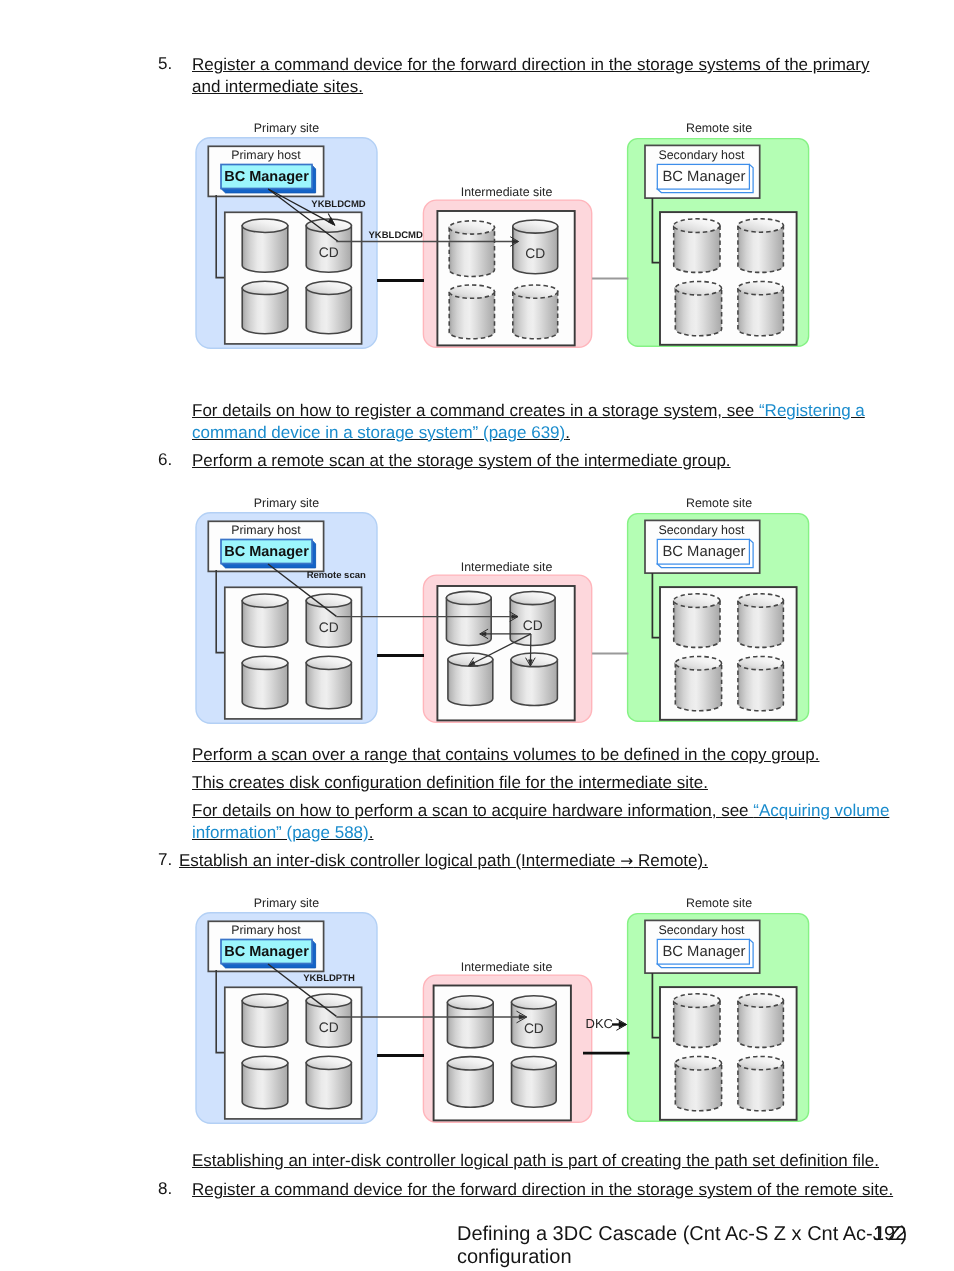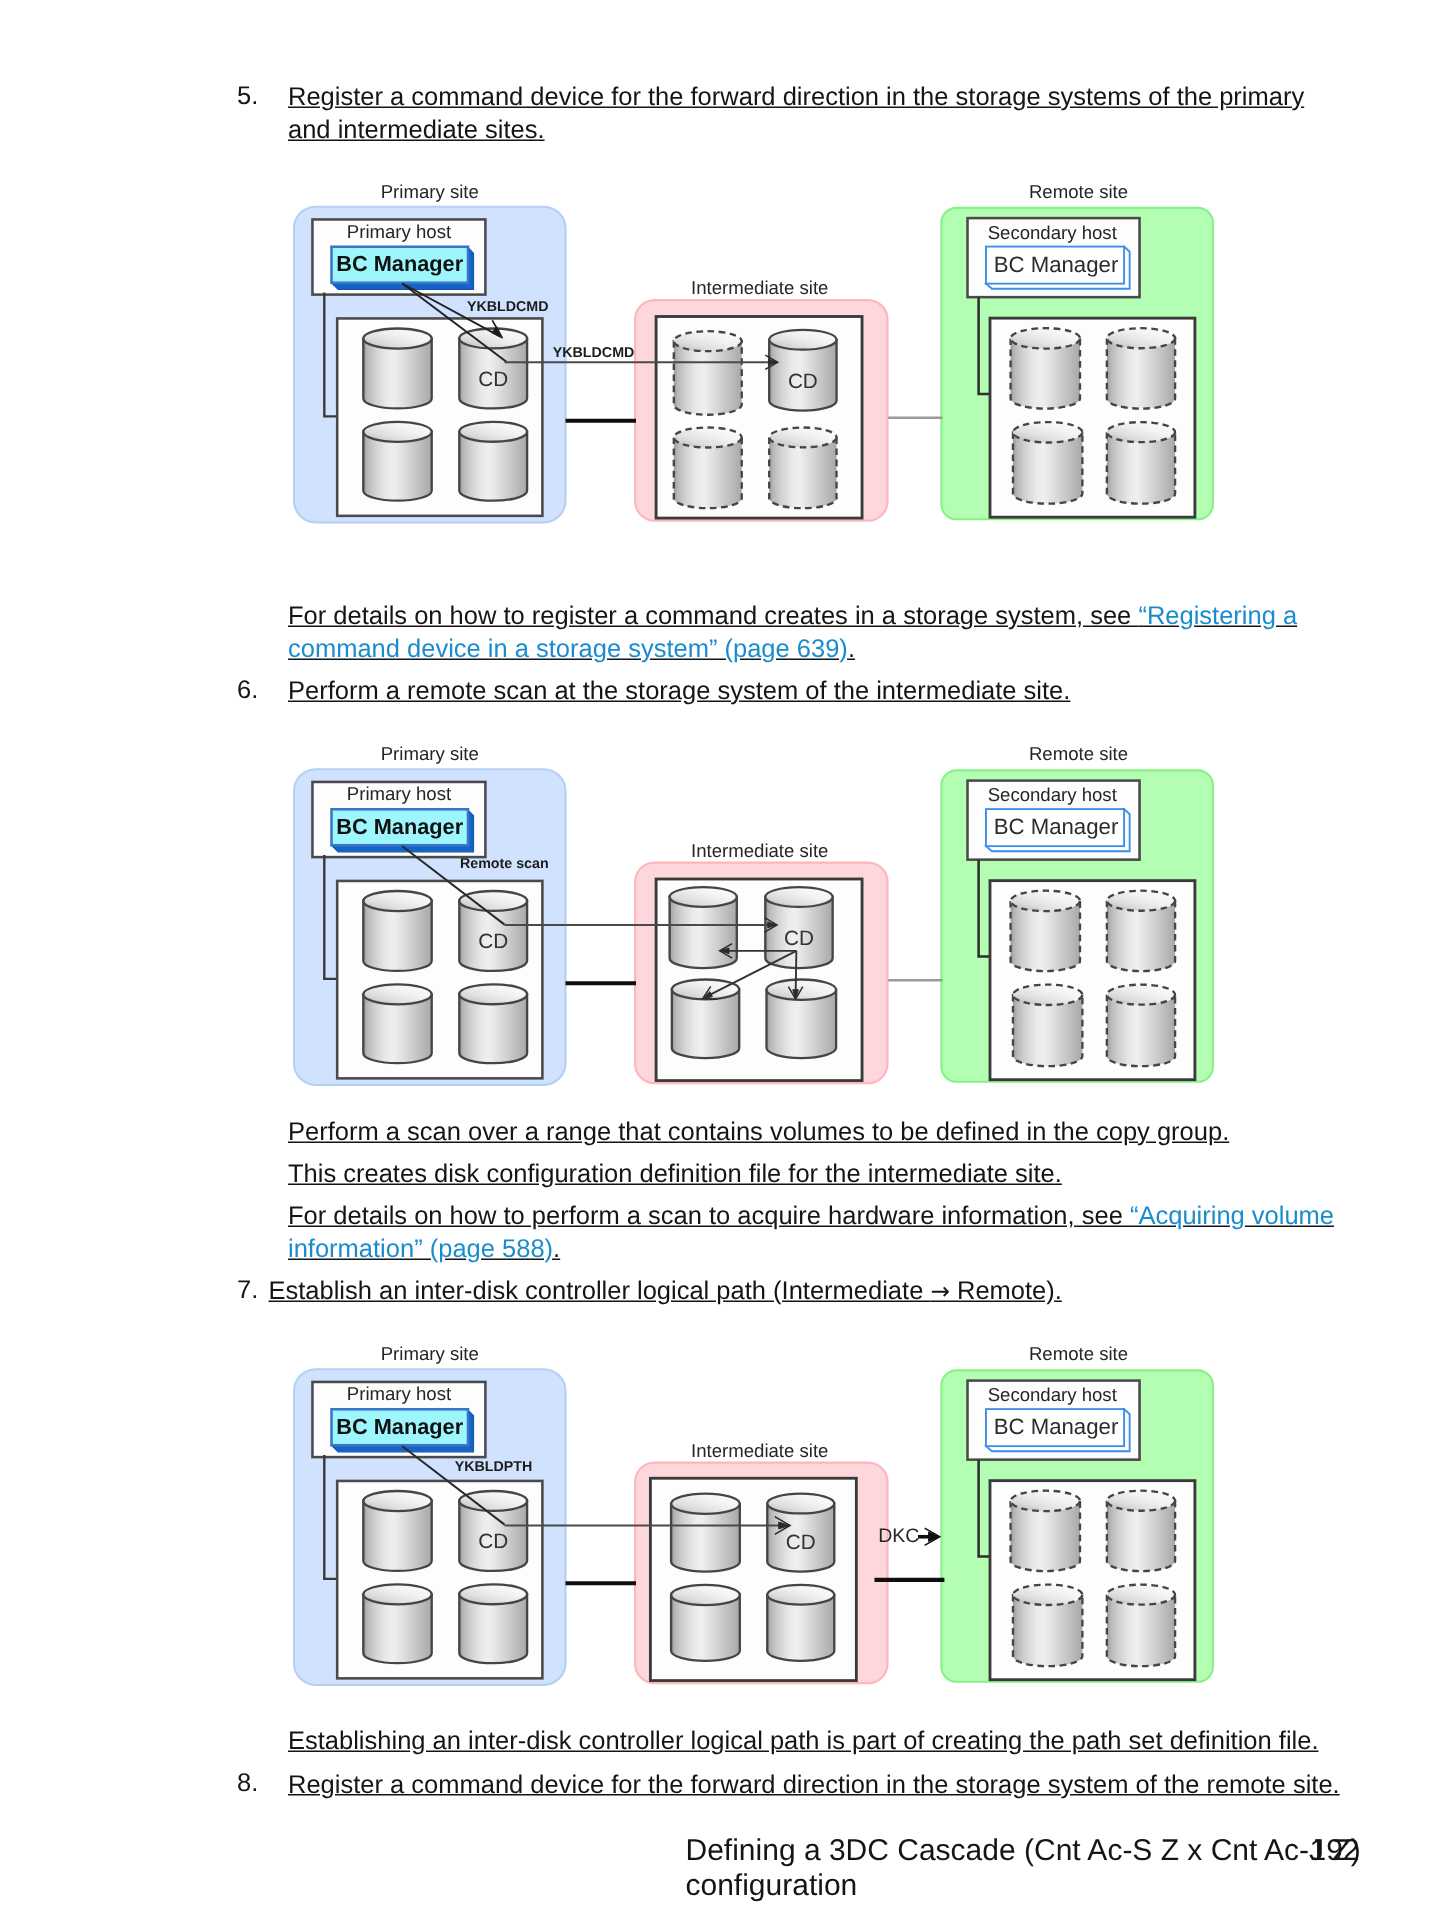--- a/index.html
+++ b/index.html
@@ -139,21 +139,21 @@
 <path d="M150.3 126.5 L331 126.5" fill="none" stroke="#4a4a4a" stroke-width="1.4"></path>
 <path d="M332.5 126.5 L326.3 128.42 L326.3 124.58 Z" fill="#2b2b2b" stroke="#2b2b2b" stroke-width="0.6"></path>
         <path d="M324.18 131.31 L332.5 126.5 L324.18 121.69" fill="none" stroke="#2b2b2b" stroke-width="1.0"></path>
 </g>
     </svg>
 
 
   <div class="body-text" style="left:192px;top:400px;width:690px"><span>For details on how to register a command creates in a storage system, see </span><a class="link" href="#">“Registering a command device in a storage system” (page 639)</a><span>.</span></div>
 
   <div class="stepnum" style="left:158px;top:450px">6.</div>
-  <div class="body-text" style="left:192px;top:450px;width:700px">Perform a remote scan at the storage system of the intermediate site.</div>
+  <div class="body-text" style="left:192px;top:450px;width:700px">Perform a remote scan at the storage system of the intermediate group.</div>
 
 <svg class="diag" style="left:186px;top:490px" width="640" height="242" viewBox="0 0 640 242">
       <text x="100.5" y="16.7" class="sitelab" text-anchor="middle">Primary site</text>
 <text x="320.5" y="81.2" class="sitelab" text-anchor="middle">Intermediate site</text>
 <text x="533" y="16.7" class="sitelab" text-anchor="middle">Remote site</text>
 <rect x="10" y="22.8" width="181" height="210.5" rx="14.5" ry="14.5" fill="#d0e2fd" stroke="#b3d0f5" stroke-width="1.4"></rect>
 <rect x="237.4" y="85.1" width="168.3" height="147.1" rx="13" ry="13" fill="#fdd7dc" stroke="#ffb5bb" stroke-width="1.4"></rect>
 <rect x="441.6" y="23.6" width="181" height="207.6" rx="10" ry="10" fill="#b4feb4" stroke="#86f285" stroke-width="1.4"></rect>
 <line x1="191" y1="165.5" x2="238" y2="165.5" stroke="#0e0e0e" stroke-width="2.8"></line>
 <line x1="406.1" y1="163.5" x2="442.3" y2="163.5" stroke="#9a9a9a" stroke-width="1.8"></line>

